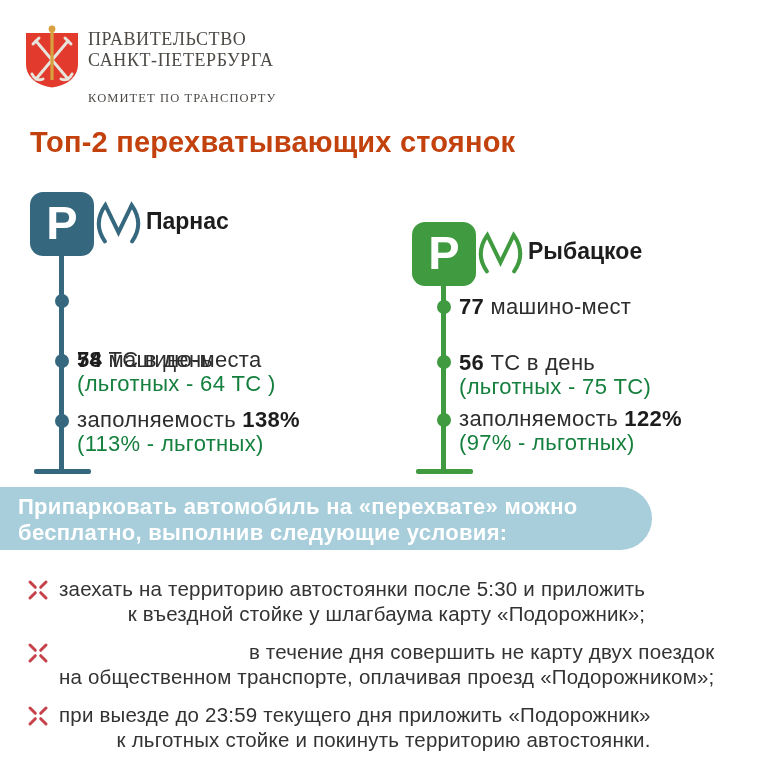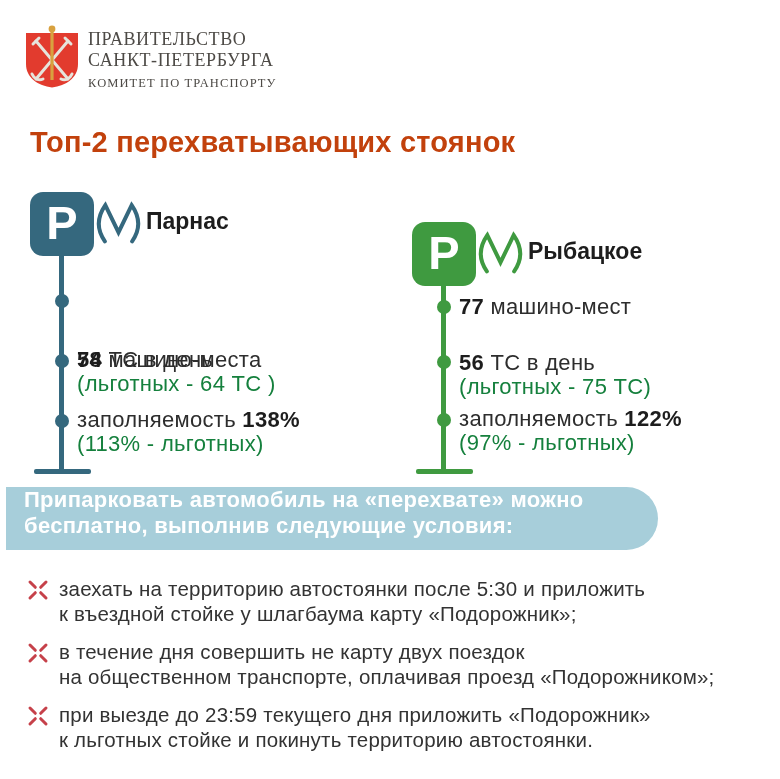--- a/index.html
+++ b/index.html
@@ -5,21 +5,21 @@
   html,body { margin:0; padding:0; background:#ffffff; }
   .page {
     position:relative; width:780px; height:779px; background:#fff;
     overflow:hidden; font-family:"Liberation Sans", sans-serif; color:#2c2c2c;
   }
 
   
   .crest { position:absolute; left:25px; top:24px; width:54px; height:64px; }
   .org { position:absolute; left:88px; top:29px; font-family:"Liberation Serif", serif; color:#4d4a46; }
   .org .l1, .org .l2 { font-size:18px; line-height:21px; letter-spacing:0.6px; }
-  .org .l3 { font-size:12.5px; line-height:15px; letter-spacing:1.1px; margin-top:5px; }
+  .org .l3 { font-size:12.5px; line-height:15px; letter-spacing:1.1px; margin-top:20px; }
 
   
   .title { position:absolute; left:30px; top:126px; font-size:29px; font-weight:800; color:#c2410c; letter-spacing:0.2px; }
 
   
   .parking { position:absolute; width:365px; }
   .col1 { left:30px;  top:192px; height:282px; }
   .col2 { left:412px; top:222px; height:252px; }
 
   .sign { position:absolute; left:0; top:0; width:64px; height:64px; border-radius:13px;
@@ -42,28 +42,28 @@
   .col1 .d1 { top:102px; } .col1 .d2 { top:162px; } .col1 .d3 { top:222px; }
   .col2 .d1 { top:78px;  } .col2 .d2 { top:133px; } .col2 .d3 { top:191px; }
 
   .p-item { position:absolute; left:47px; font-size:22px; line-height:24px; color:#2d2d2d; letter-spacing:0.3px; }
   .col1 .i1 { top:108px;margin-top:48px;  } .col1 .i2 { top:156px; } .col1 .i3 { top:216px; }
   .col2 .i1 { top:73px;  } .col2 .i2 { top:129px; } .col2 .i3 { top:185px; }
   .p-item b { font-weight:800; color:#1d1d1d; }
   .p-sub { color:#15803d; }
 
   
-  .banner { position:absolute; left:6px; top:487px; width:652px; height:63px;
+  .banner { position:absolute; left:0; top:487px; width:652px; height:63px;
             background:var(--banner_blue); border-radius:0 32px 32px 0;
-            box-sizing:border-box; padding:0 0 0 18px;
+            box-sizing:border-box; padding:7px 0 0 18px;
             color:#fff; font-weight:700; font-size:22px; line-height:25.5px; letter-spacing:0.3px; }
 
   
   .conds { position:absolute; left:27px; top:576px; width:748px; }
-  .cond  { display:flex; margin-bottom:13px; }
+  .cond  { display:flex; margin-bottom:13px;text-align:right; }
   .xm    { width:22px; height:22px; flex:none; margin:3px 10px 0 0; color:var(--marker_red); }
   .cond-text { font-size:20.5px; line-height:25px; color:#333333; letter-spacing:0.2px; }
 </style>
 </head>
 <body>
 
 <div class="page">
 
   <svg class="crest" viewBox="0 0 54 64" aria-hidden="true">
     <path d="M1,9 H53 V40 C53,54 41,61.5 27,63.5 C13,61.5 1,54 1,40 Z" style="fill:var(--crest_red)"></path>

